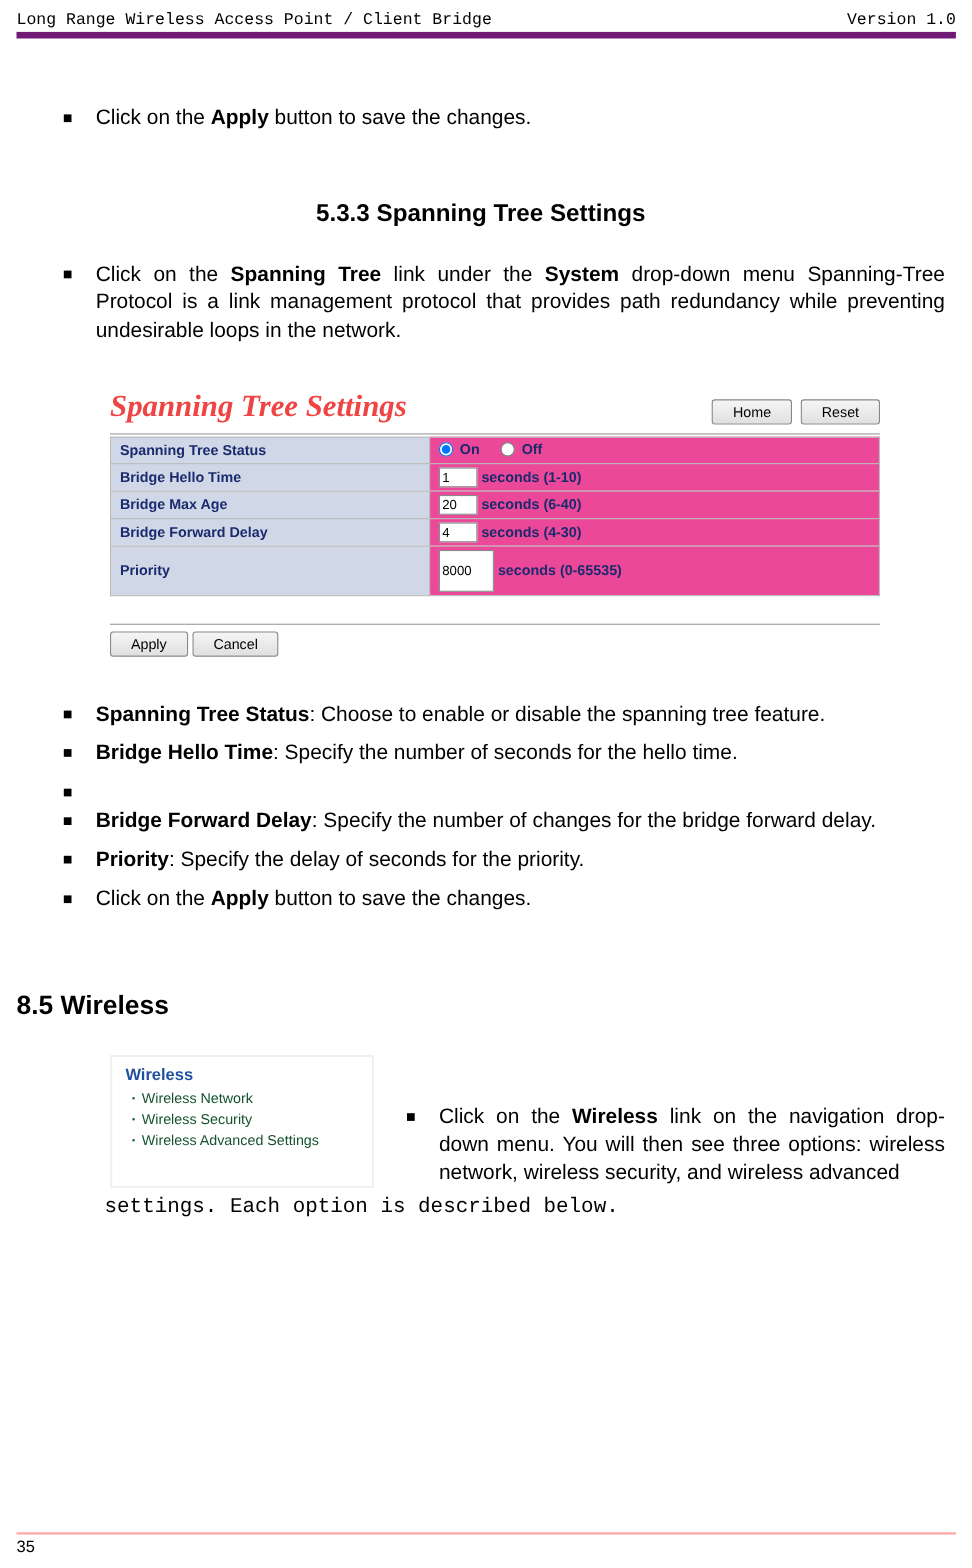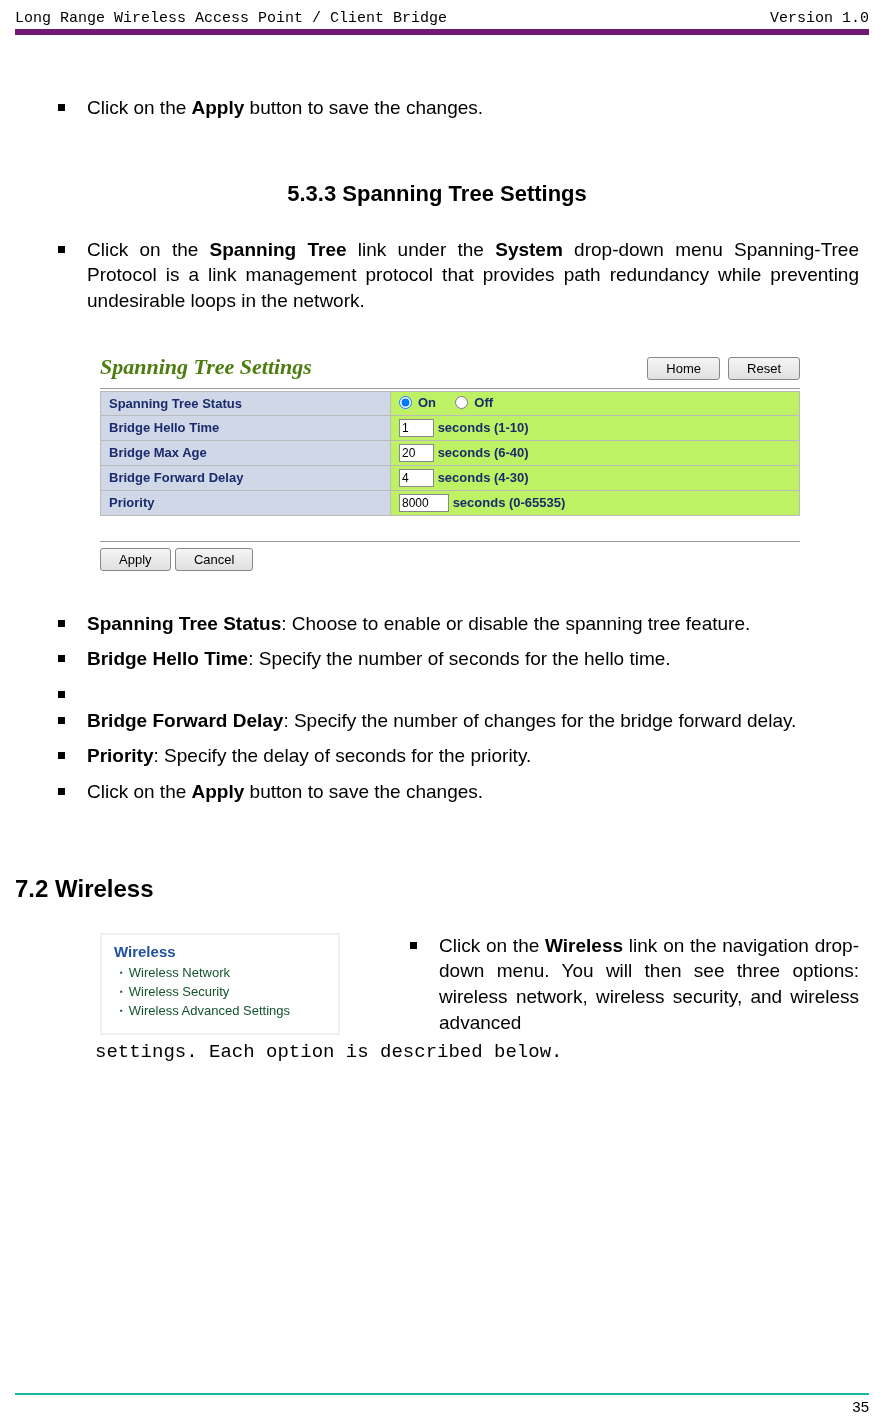--- a/index.html
+++ b/index.html
@@ -74,22 +74,22 @@
       margin: 40px 0 40px 85px;
       width: 700px;
     }
     .settings-header-row {
       display: flex;
       justify-content: space-between;
       align-items: flex-end;
       margin-bottom: 8px;
     }
     .settings-title {
-      color: #4d7c0f;
-      font-size: 22px;
+      color: #ef4444;
+      font-size: 28px;
       font-style: italic;
       font-weight: bold;
       font-family: 'Times New Roman', serif;
     }
     .hr-line {
       border: none;
       border-top: 1px solid #999;
       margin-bottom: 2px;
     }
     .top-buttons {
@@ -114,35 +114,35 @@
       padding: 3px 8px;
       border: 1px solid #bbb;
     }
     .settings-table td.label-cell {
       background: #d0d8e8;
       color: #1a2a6c;
       font-weight: bold;
       width: 290px;
     }
     .settings-table td.value-cell {
-      background: #bef264;
+      background: #ec4899;
       color: #1a2a6c;
       font-weight: bold;
     }
     .small-input {
       width: 35px;
       font-size: 12px;
       border: 1px solid #888;
       padding: 1px 2px;
     }
     .wide-input {
       width: 50px;
       font-size: 12px;
       border: 1px solid #888;
-      padding: 1px 2px;
+      padding: 11px 2px;
     }
     .radio-group {
       display: inline-flex;
       align-items: center;
       gap: 6px;
     }
     .bottom-actions {
       margin-top: 25px;
     }
     .bullet-list-wrap {
@@ -175,21 +175,22 @@
       color: #14532d;
     }
     .wireless-menu-item::before {
       content: "▪";
       font-size: 8px;
       margin-right: 6px;
       vertical-align: 2px;
     }
     .wireless-text-col {
       flex: 1;
-      padding-left: 70px;
+      padding-left: 30px;
+      margin-top: 44px;
     }
     .wireless-bullet {
       display: flex;
     }
     .wireless-bullet-sq {
       width: 7px;
       height: 7px;
       background: #000;
       margin-top: 9px;
       margin-right: 22px;
@@ -200,22 +201,21 @@
       line-height: 1.35;
       font-family: Liberation Mono, monospace;
       margin-left: 80px;
       text-align: justify;
     }
     .footer {
       position: absolute;
       bottom: 10px;
       left: 15px;
       right: 15px;
-      border-top: 2px solid #14b8a6;
-      text-align: right;
+      border-top: 2px solid #fca5a5;
       padding-top: 3px;
       font-size: 15px;
     }
   </style>
 </head>
 <body>
 
 <div class="page">
   <div class="header-bar">
     <span>Long Range Wireless Access Point / Client Bridge</span>
@@ -328,21 +328,21 @@
         </div>
       </div>
       <div class="bullet-line">
         <div class="bullet-sq"></div>
         <div class="bullet-text">
           <span>Click on the </span><span class="bold">Apply</span><span> button to save the changes.</span>
         </div>
       </div>
     </div>
 
-    <div class="section-heading-large">7.2   Wireless</div>
+    <div class="section-heading-large">8.5   Wireless</div>
 
     <div class="wireless-row">
       <div class="wireless-menu-box">
         <div class="wireless-menu-title">Wireless</div>
         <div class="wireless-menu-item">Wireless Network</div>
         <div class="wireless-menu-item">Wireless Security</div>
         <div class="wireless-menu-item">Wireless Advanced Settings</div>
       </div>
       <div class="wireless-text-col">
         <div class="wireless-bullet">

